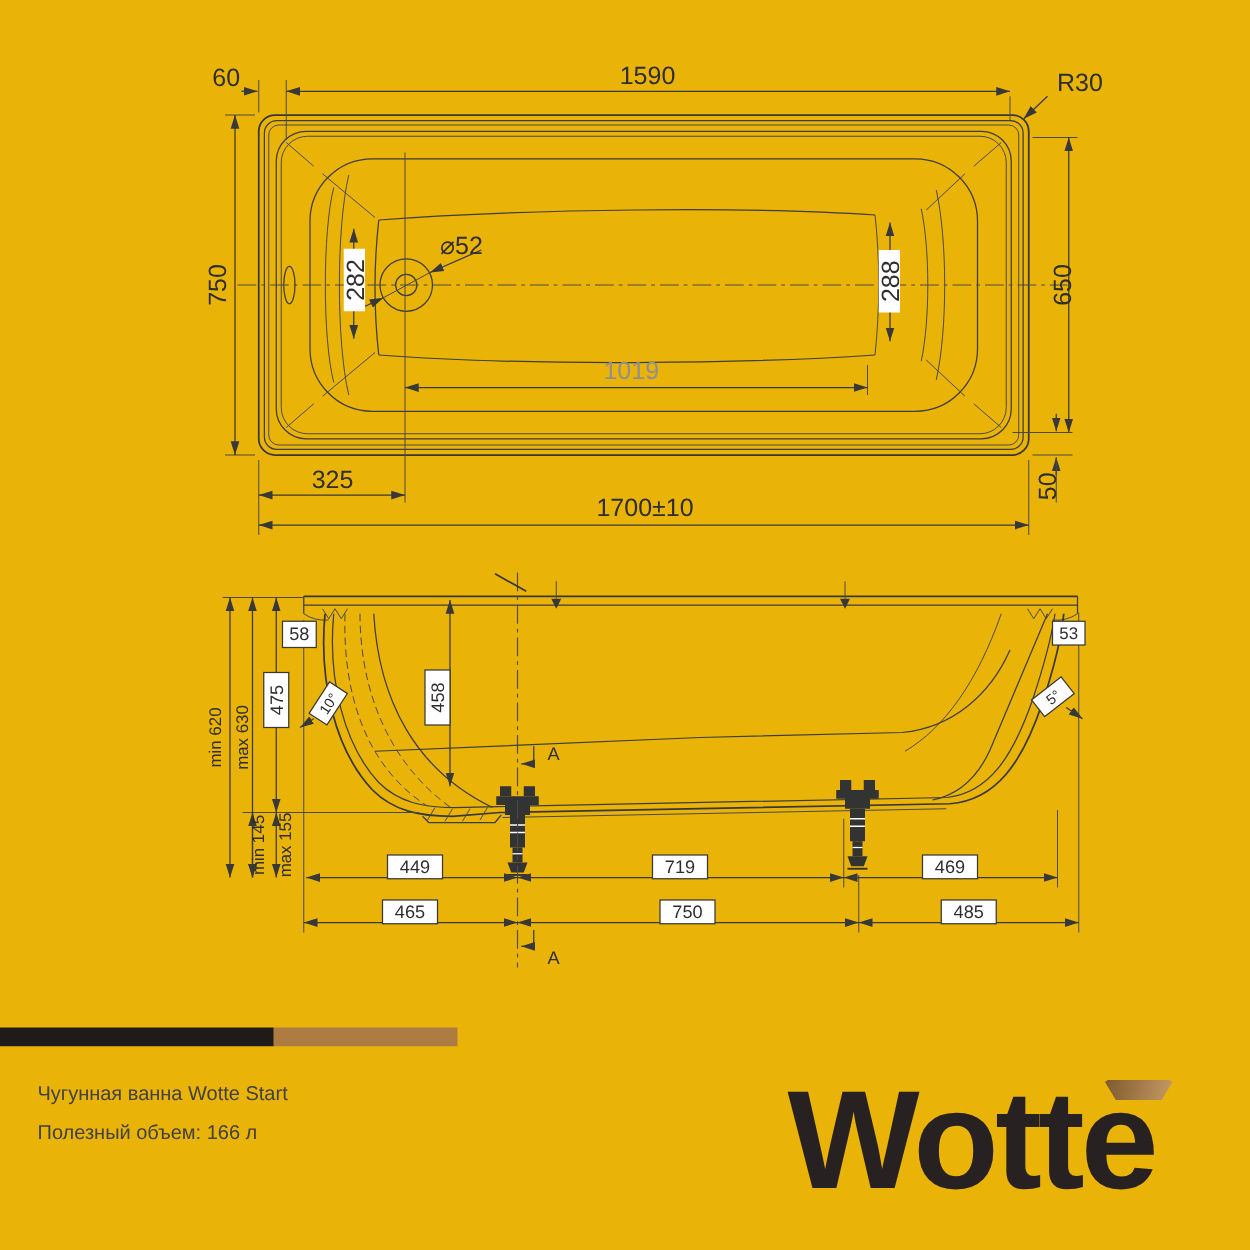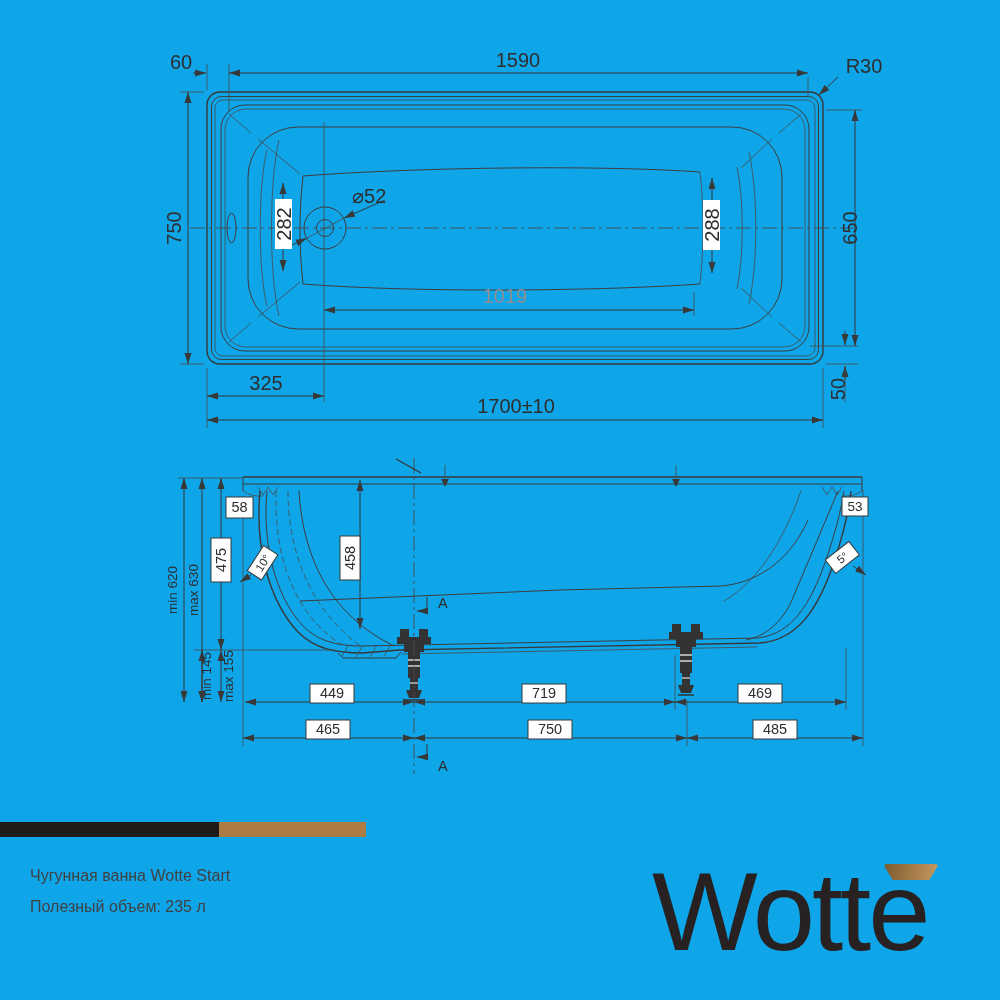--- a/index.html
+++ b/index.html
@@ -1,16 +1,16 @@
 <!DOCTYPE html>
 <html><head>
 <meta charset="utf-8">
 <style>
   html,body{margin:0;padding:0;background:#fff;}
-  .page{position:relative;width:1000px;height:1000px;background:#0ea5e9;overflow:hidden;
+  .page{position:relative;width:1000px;height:1000px;background:#eab308;overflow:hidden;
         font-family:"Liberation Sans",sans-serif;}
   svg{position:absolute;left:0;top:0;}
   svg text{font-family:"Liberation Sans",sans-serif;fill:#2e2e2e;}
   .ln{stroke:#383838;stroke-width:1.4;fill:none;}
   .ln2{stroke:#3d3d3d;stroke-width:1;fill:none;}
   .thin{stroke:#4a4a4a;stroke-width:.8;fill:none;}
   .dash{stroke-dasharray:6 3.5;}
   .cline{stroke:#4a4a4a;stroke-width:.9;fill:none;stroke-dasharray:15 4 3 4;}
   .dim{stroke:#383838;stroke-width:1;fill:none;marker-start:url(#as);marker-end:url(#ae);}
   .dime{stroke:#383838;stroke-width:1;fill:none;marker-end:url(#ae);}
@@ -18,21 +18,21 @@
   .t15{font-size:14.5px;}
   .t14{font-size:13.5px;}
   .t12{font-size:11.5px;}
   .gray{fill:#8f8f8f;}
   .wbox{fill:#fff;stroke:#383838;stroke-width:1;}
   .legfill{fill:#333;}
   .bar{position:absolute;top:822px;left:0;height:15px;width:366px;}
   .bar-black{position:absolute;left:0;top:0;width:219px;height:15px;background:#1f1b18;}
   .bar-brown{position:absolute;left:219px;top:0;width:147px;height:15px;background:#ad7c43;}
   .specs{position:absolute;left:30px;top:860px;color:#414141;font-size:16px;line-height:31px;}
-  .logo{position:absolute;left:652px;top:856px;color:#272122;font-size:112px;font-weight:normal;
+  .logo{position:absolute;left:630px;top:856px;color:#272122;font-size:112px;font-weight:bold;
         letter-spacing:-3px;line-height:1;}
   .macron{position:absolute;left:884px;top:864px;width:54px;height:16px;
           background:linear-gradient(100deg,#7d5a2e,#c79a63);
           clip-path:polygon(0% 10%,4% 0%,96% 0%,100% 10%,84% 100%,16% 100%);}
 </style>
 </head>
 <body>
 
 <div class="page">
 
@@ -205,21 +205,21 @@
   </g>
 </svg>
 
 <div class="bar">
   <div class="bar-black"></div>
   <div class="bar-brown"></div>
 </div>
 
 <div class="specs">
   <div>Чугунная ванна Wotte Start</div>
-  <div>Полезный объем: 235 л</div>
+  <div>Полезный объем: 166 л</div>
 </div>
 
 <div class="logo">
   <span>Wotte</span>
 </div>
 <div class="macron"></div>
 
 </div>
 
 </body></html>

